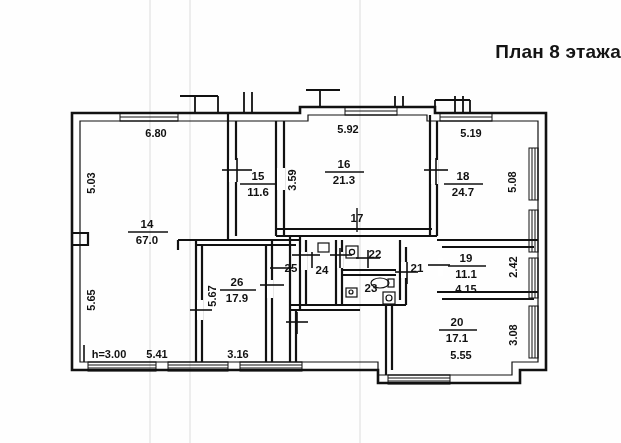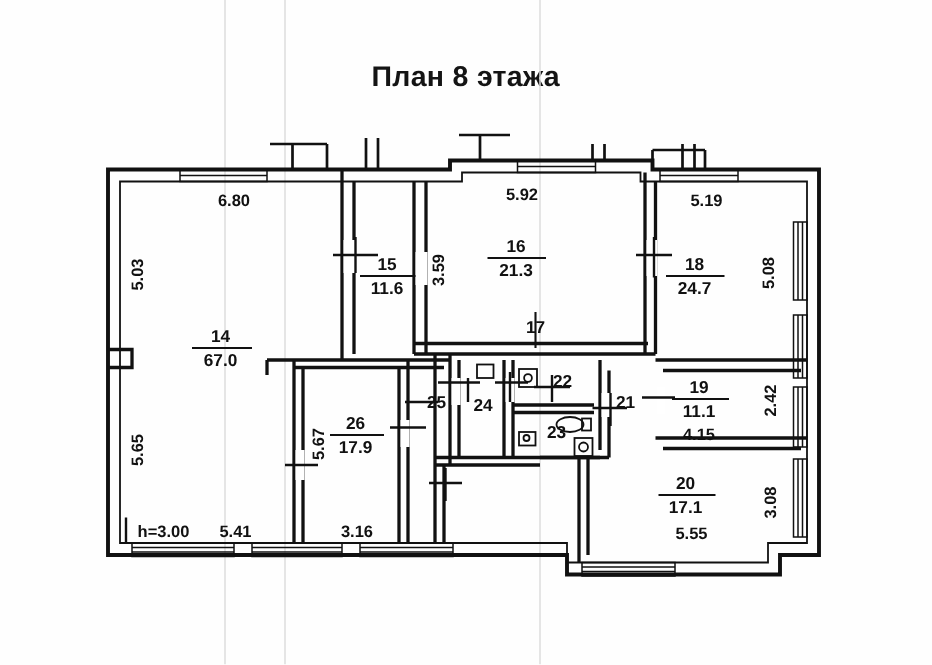--- a/index.html
+++ b/index.html
@@ -6,21 +6,21 @@
   body{
     width:621px;height:443px;
     background:#ffffff;
     font-family:"Liberation Sans", sans-serif;
     overflow:hidden;
     position:relative;
   }
   #stage{position:relative;width:621px;height:443px;background:#fefefe;}
   #title{
     position:absolute;left:0;top:41px;width:621px;
-    text-align:center;
+    text-align:right;
     font-size:19px;font-weight:bold;color:#141414;
     letter-spacing:.2px;
   }
   svg{position:absolute;left:0;top:0;}
   .lbl{font-family:"Liberation Sans", sans-serif;font-weight:bold;fill:#111;}
   .num{font-size:11.5px;}
   .area{font-size:11.5px;}
   .dim{font-size:11px;}
   .dimv{font-size:11px;}
 </style>

